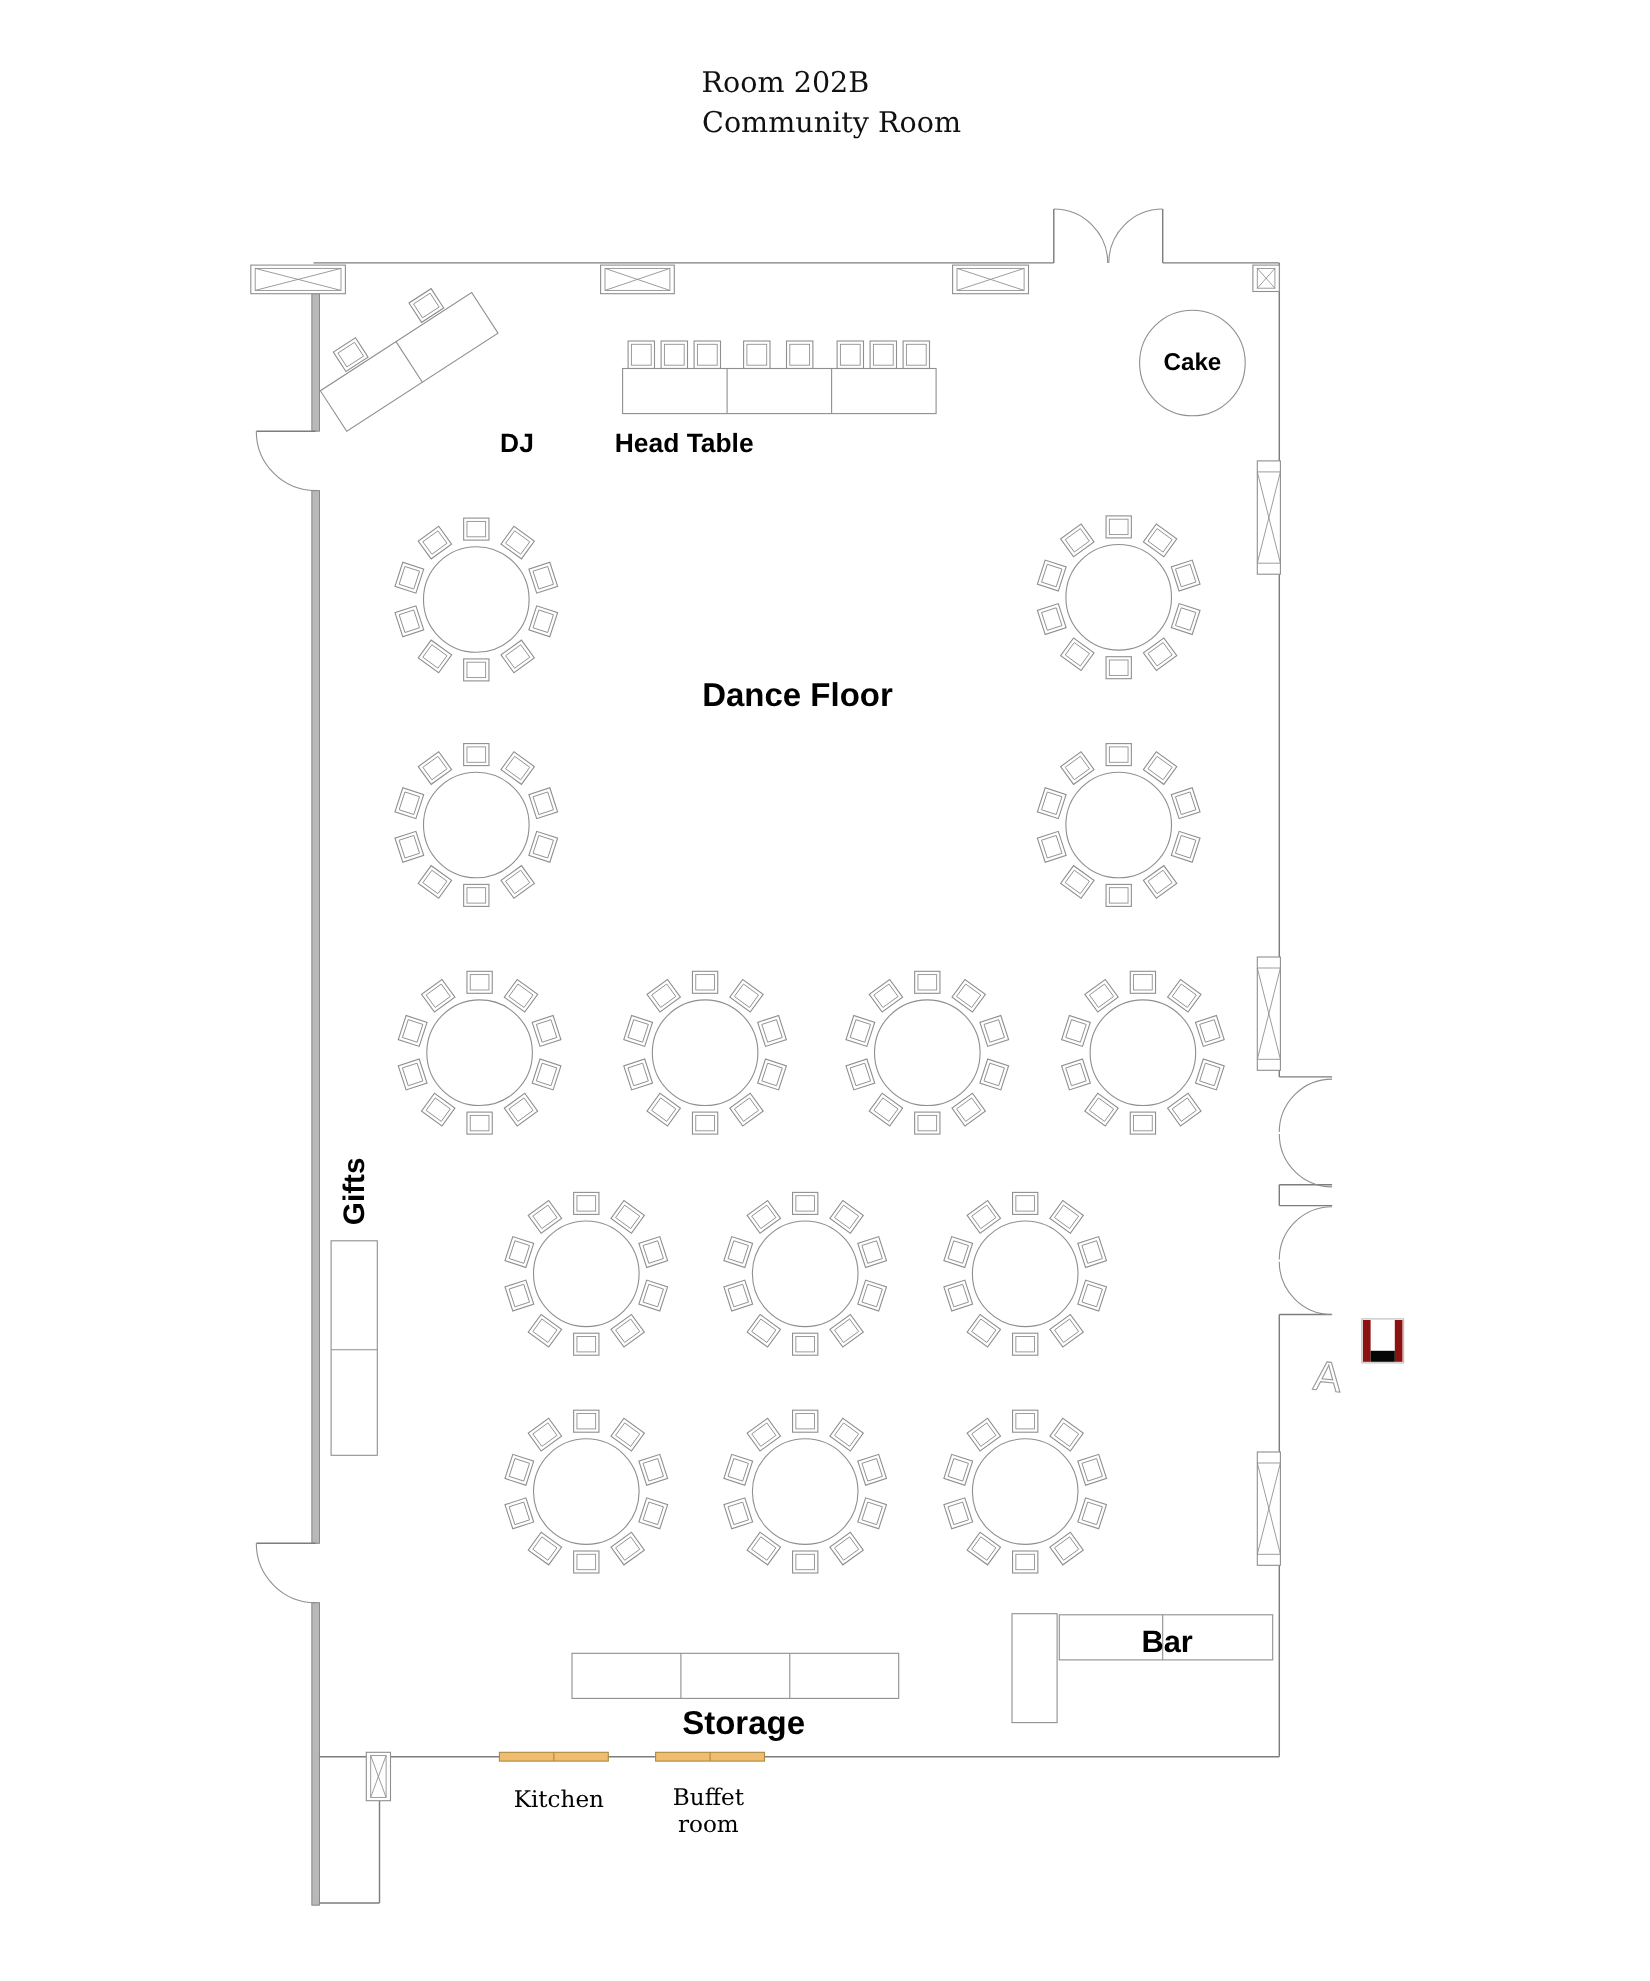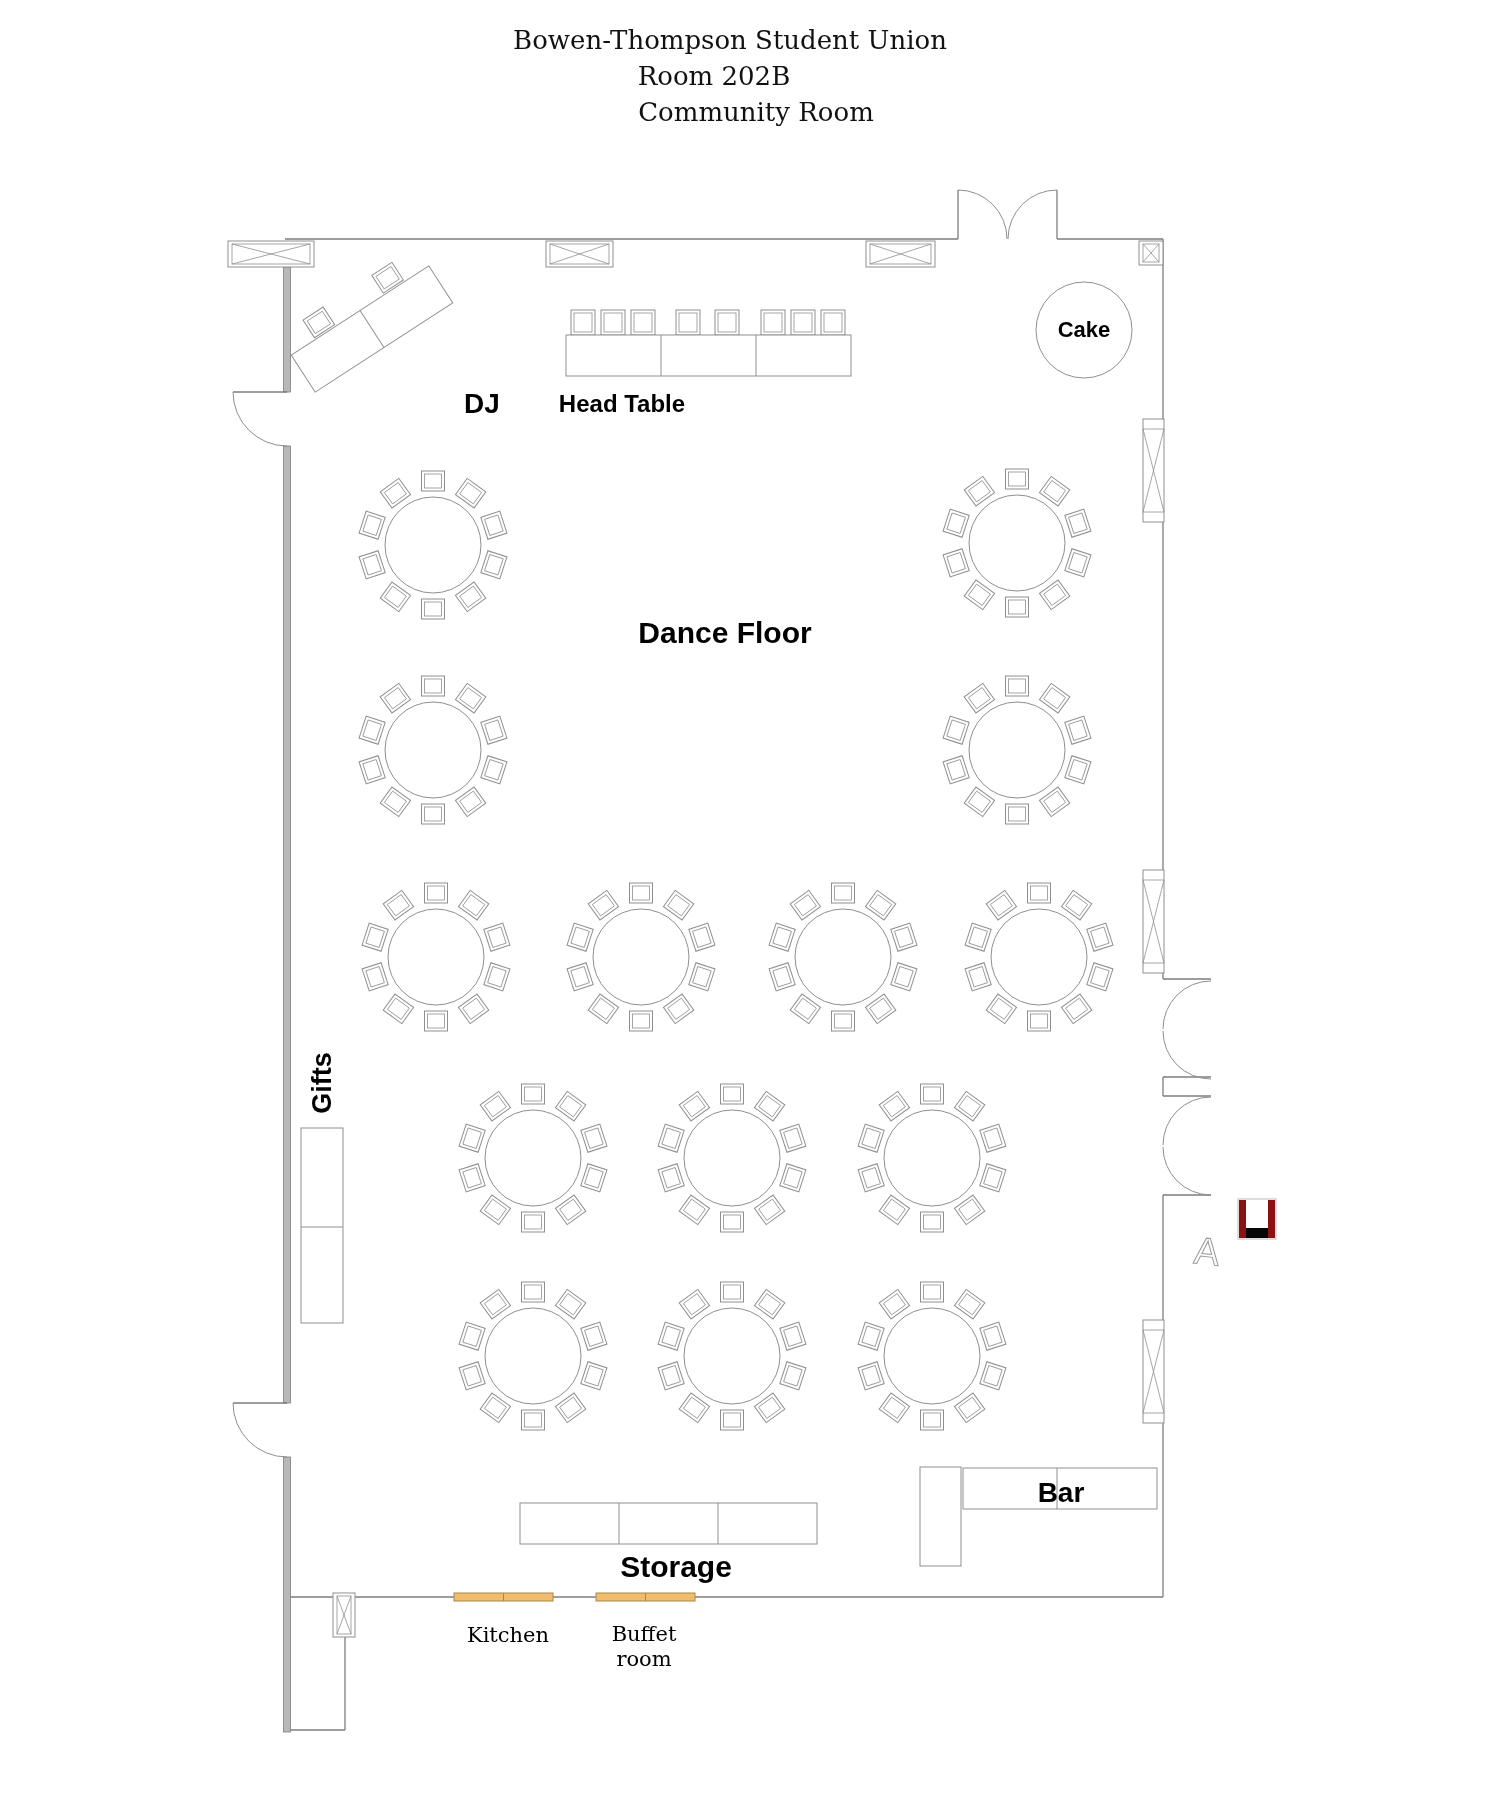--- a/index.html
+++ b/index.html
@@ -752,25 +752,24 @@
       </g>
       <g>
         <rect x="1238" y="1199" width="38" height="40" fill="#ffffff" stroke="#bbbbbb" stroke-width="1"></rect>
         <rect x="1239" y="1200" width="7" height="38" fill="#8c1212"></rect>
         <rect x="1268" y="1200" width="7" height="38" fill="#8c1212"></rect>
         <rect x="1246" y="1228" width="22" height="10" fill="#060606"></rect>
       </g>
       <text x="1207" y="1264.3" font-size="38" fill="none" stroke="#9a9a9a" stroke-width="1" text-anchor="middle" font-family="&quot;Liberation Sans&quot;,sans-serif" transform="rotate(6 1207 1251)">A</text>
     </svg>
 
-  <div class="title-line" style="left:730px;top:40px;">Bowen-Thompson Student Union</div>
   <div class="title-line" style="left:714px;top:76px;">Room 202B</div>
   <div class="title-line" style="left:730px;top:112px;margin-left:26px;">Community Room</div>
 
-  <div class="lbl" style="left:482px;top:404px;font-size:28px;">DJ</div>
+  <div class="lbl" style="left:470px;top:404px;font-size:24px;">DJ</div>
   <div class="lbl" style="left:622px;top:404px;font-size:24px;">Head Table</div>
   <div class="lbl" style="left:725px;top:633px;font-size:30px;">Dance Floor</div>
   <div class="lbl" style="left:1084px;top:330px;font-size:22px;">Cake</div>
   <div class="lbl rot90" style="left:322px;top:1083px;font-size:27px;">Gifts</div>
   <div class="lbl" style="left:676px;top:1567px;font-size:30px;">Storage</div>
   <div class="lbl" style="left:1061px;top:1493px;font-size:28px;">Bar</div>
   <div class="lbl serif" style="left:508px;top:1636px;font-size:21px;">Kitchen</div>
   <div class="lbl serif" style="left:644px;top:1647px;font-size:21px;">Buffet
 room</div>
 </div>

